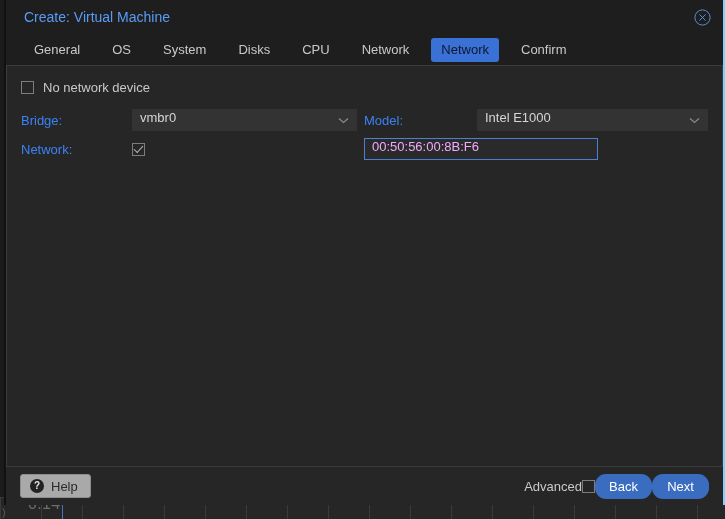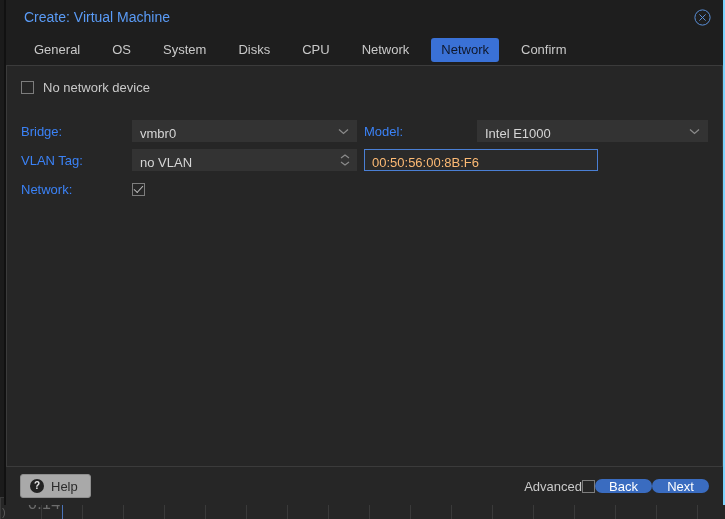--- a/index.html
+++ b/index.html
@@ -115,21 +115,21 @@
     position: relative;
     background: #262626;
     border-left: 1px solid #3b3b3b;
     border-right: 1px solid #3b3b3b;
     padding: 14px 14px 0 14px;
   }
 
   .row {
     display: flex;
     align-items: center;
-    margin-bottom: 25px;
+    margin-bottom: 14px;
   }
   .cols {
     display: flex;
   }
   .col {
     display: flex;
     flex-direction: column;
   }
   .col-left  { width: 352px; }
   .col-right { width: 344px; }
@@ -148,36 +148,36 @@
   }
   .col-left  .flabel { width: 111px; }
   .col-right .flabel { width: 113px; }
 
   .ctl {
     position: relative;
     height: 22px;
     background: #333333;
     border: 1px solid transparent;
     display: flex;
-    align-items: flex-end;
+    align-items: flex-start;
     padding: 0 20px 0 7px;
     font-size: 13px;
     color: #d6d6d6;
     cursor: pointer;
     overflow: hidden;
   }
   .ctl.w-bridge { width: 225px; }
   .ctl.w-vlan   { width: 225px; }
   .ctl.w-model  { width: 234px; }
   .ctl.w-mac    {
     width: 234px;
     background: #2a2a2a;
     border: 1px solid #4a7fd4;
     cursor: text;
-    color: #fdba74;
+    color: #f0abfc;
   }
 
   .ctl .chev {
     position: absolute;
     right: 7px; top: 0; bottom: 0;
     display: flex; align-items: center;
   }
   .ctl .spin {
     position: absolute;
     right: 6px; top: 0; bottom: 0;
@@ -252,21 +252,21 @@
   }
   .adv-label {
     font-size: 13px;
     color: #c9c9c9;
   }
   .btn-primary {
     background: #3a6cc0;
     color: #ffffff;
     border: none;
     border-radius: 11px;
-    height: 14px;
+    height: 25px;
     min-width: 57px;
     padding: 0 12px;
     font-size: 13px;
     font-family: "Liberation Sans", sans-serif;
     cursor: pointer;
   }
 </style>
 </head>
 <body>
 
@@ -316,34 +316,20 @@
           <div class="ctl w-bridge">
             <span>vmbr0</span>
             <span class="chev">
               <svg width="11" height="7" viewBox="0 0 11 7" aria-hidden="true">
                 <path d="M1 1.5 L5.5 5.5 L10 1.5" fill="none" stroke="#8a8a8a" stroke-width="1.3"></path>
               </svg>
             </span>
           </div>
         </div>
 
-        <div class="field-row">
-          <span class="flabel">VLAN Tag:</span>
-          <div class="ctl w-vlan">
-            <span class="placeholder">no VLAN</span>
-            <span class="spin">
-              <svg width="10" height="5" viewBox="0 0 10 5" aria-hidden="true">
-                <path d="M1 4 L5 1 L9 4" fill="none" stroke="#8a8a8a" stroke-width="1.2"></path>
-              </svg>
-              <svg width="10" height="5" viewBox="0 0 10 5" aria-hidden="true">
-                <path d="M1 1 L5 4 L9 1" fill="none" stroke="#8a8a8a" stroke-width="1.2"></path>
-              </svg>
-            </span>
-          </div>
-        </div>
 
         <div class="field-row">
           <span class="flabel">Network:</span>
           <span class="cbox checked"></span>
         </div>
 
       </div>
 
       <div class="col col-right">
 

